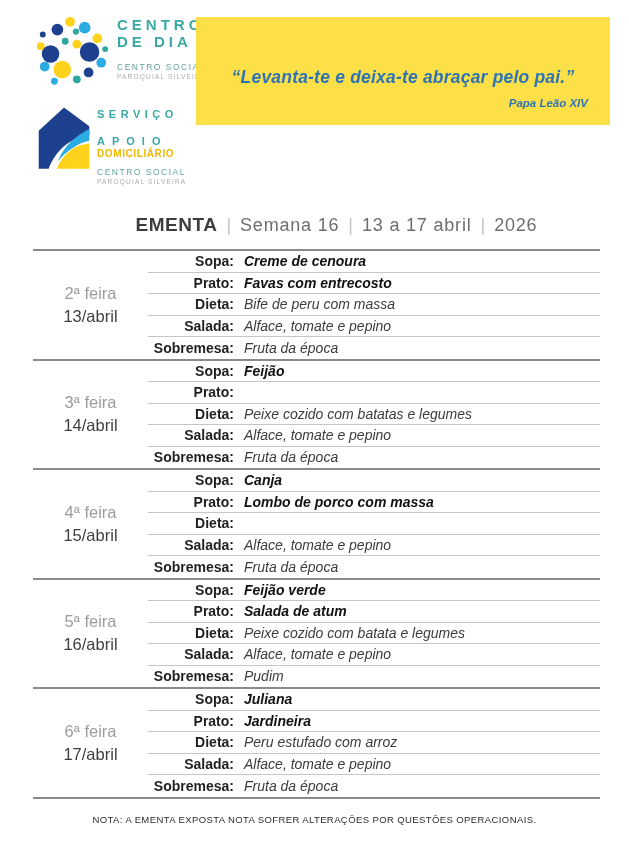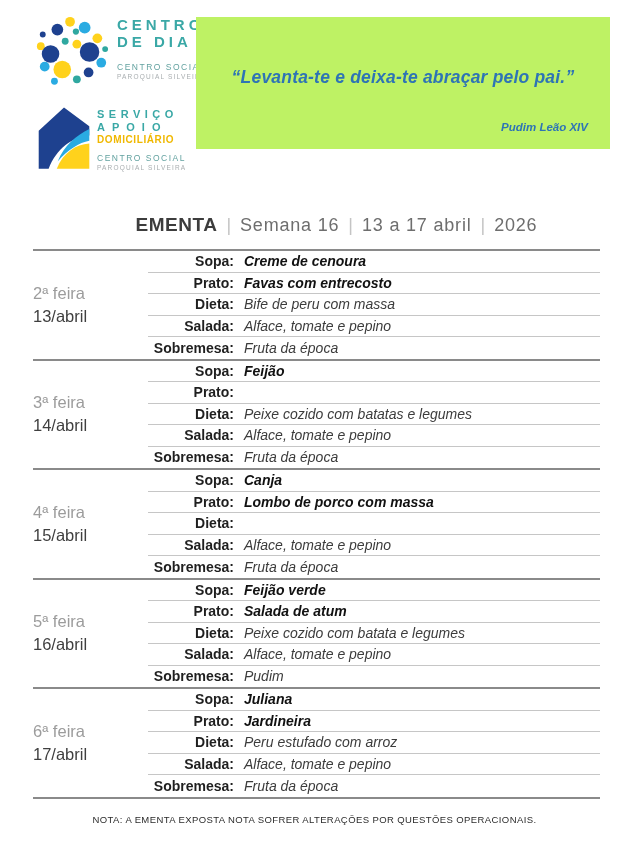--- a/index.html
+++ b/index.html
@@ -21,28 +21,28 @@
     color: #3aa8a6; font-size: 15px; font-weight: bold;
     letter-spacing: 4px; line-height: 17px; white-space: nowrap;
   }
   .logo1-org { margin-top: 12px; }
   .org-line1 { color: #63a2a0; font-size: 8.5px; letter-spacing: 1.5px; white-space: nowrap; }
   .org-line2 { color: #a9aeb0; font-size: 6.5px; letter-spacing: 1.2px; white-space: nowrap; margin-top: 1px; }
 
   .logo-house-svg { position: absolute; left: 36px; top: 104px; }
   .logo2-text { position: absolute; left: 97px; top: 108px; }
   .logo2-line1 { color: #3aa8a6; font-size: 11px; font-weight: bold; letter-spacing: 4.5px; white-space: nowrap; }
-  .logo2-line2 { color: #3aa8a6; font-size: 11px; font-weight: bold; letter-spacing: 7px; white-space: nowrap; margin-top: 1px; }
+  .logo2-line2 { color: #3aa8a6; font-size: 11px; font-weight: bold; letter-spacing: 7px; white-space: nowrap; margin-top: 15px; }
   .logo2-line3 { color: #f0b800; font-size: 10px; font-weight: bold; letter-spacing: 0.6px; white-space: nowrap; margin-top: 1px; }
   .logo2-org { margin-top: 8px; }
 
   .quote-box {
     position: absolute; left: 196px; top: 17px;
-    width: 414px; height: 132px;
-    background: #bef264;
+    width: 414px; height: 108px;
+    background: #fde047;
   }
   .quote-text {
     margin-top: 50px; text-align: center;
     color: #2e74b5; font-size: 17.5px; font-weight: bold; font-style: italic;
     letter-spacing: 0.2px;
   }
   .quote-attr {
     position: absolute; right: 22px; bottom: 16px;
     color: #2e74b5; font-size: 11.5px; font-weight: bold; font-style: italic;
   }
@@ -58,21 +58,21 @@
   .title-part { color: #6e6e6e; font-size: 18px; letter-spacing: 0.8px; }
 
   
   .menu-table {
     margin: 13px 29px 0 33px;
     border-top: 2px solid #8a8a8a;
   }
   .day-block { display: flex; border-bottom: 2px solid #8a8a8a; }
   .day-col {
     width: 115px; flex: 0 0 115px;
-    display: flex; flex-direction: column; justify-content: center; align-items: flex-start;
+    display: flex; flex-direction: column; justify-content: center; align-items: center;
   }
   .day-name { color: #9c9c9c; font-size: 16.5px; line-height: 23px; }
   .day-date { color: #3f3f3f; font-size: 16.5px; line-height: 23px; }
   .rows { flex: 1; }
   .meal-row { display: flex; align-items: center; height: 21.5px; }
   .meal-row:not(:last-child) { border-bottom: 1px solid #c6c6c6; }
   .meal-label {
     width: 86px; flex: 0 0 86px; text-align: right;
     font-weight: bold; color: #1f1f1f; font-size: 14px;
   }
@@ -131,21 +131,21 @@
     <div class="logo2-line2">APOIO</div>
     <div class="logo2-line3">DOMICILIÁRIO</div>
     <div class="logo2-org">
       <div class="org-line1">CENTRO SOCIAL</div>
       <div class="org-line2">PAROQUIAL SILVEIRA</div>
     </div>
   </div>
 
   <div class="quote-box">
     <div class="quote-text">“Levanta-te e deixa-te abraçar pelo pai.”</div>
-    <div class="quote-attr">Pudim Leão XIV</div>
+    <div class="quote-attr">Papa Leão XIV</div>
   </div>
 </div>
 
 <div class="title-row">
   <span class="title-main">EMENTA</span><span class="title-sep">|</span><span class="title-part">Semana 16</span><span class="title-sep">|</span><span class="title-part">13 a 17 abril</span><span class="title-sep">|</span><span class="title-part">2026</span>
 </div>
 
 <div class="menu-table" id="menu-table">
   <div class="day-block">
     <div class="day-col">

